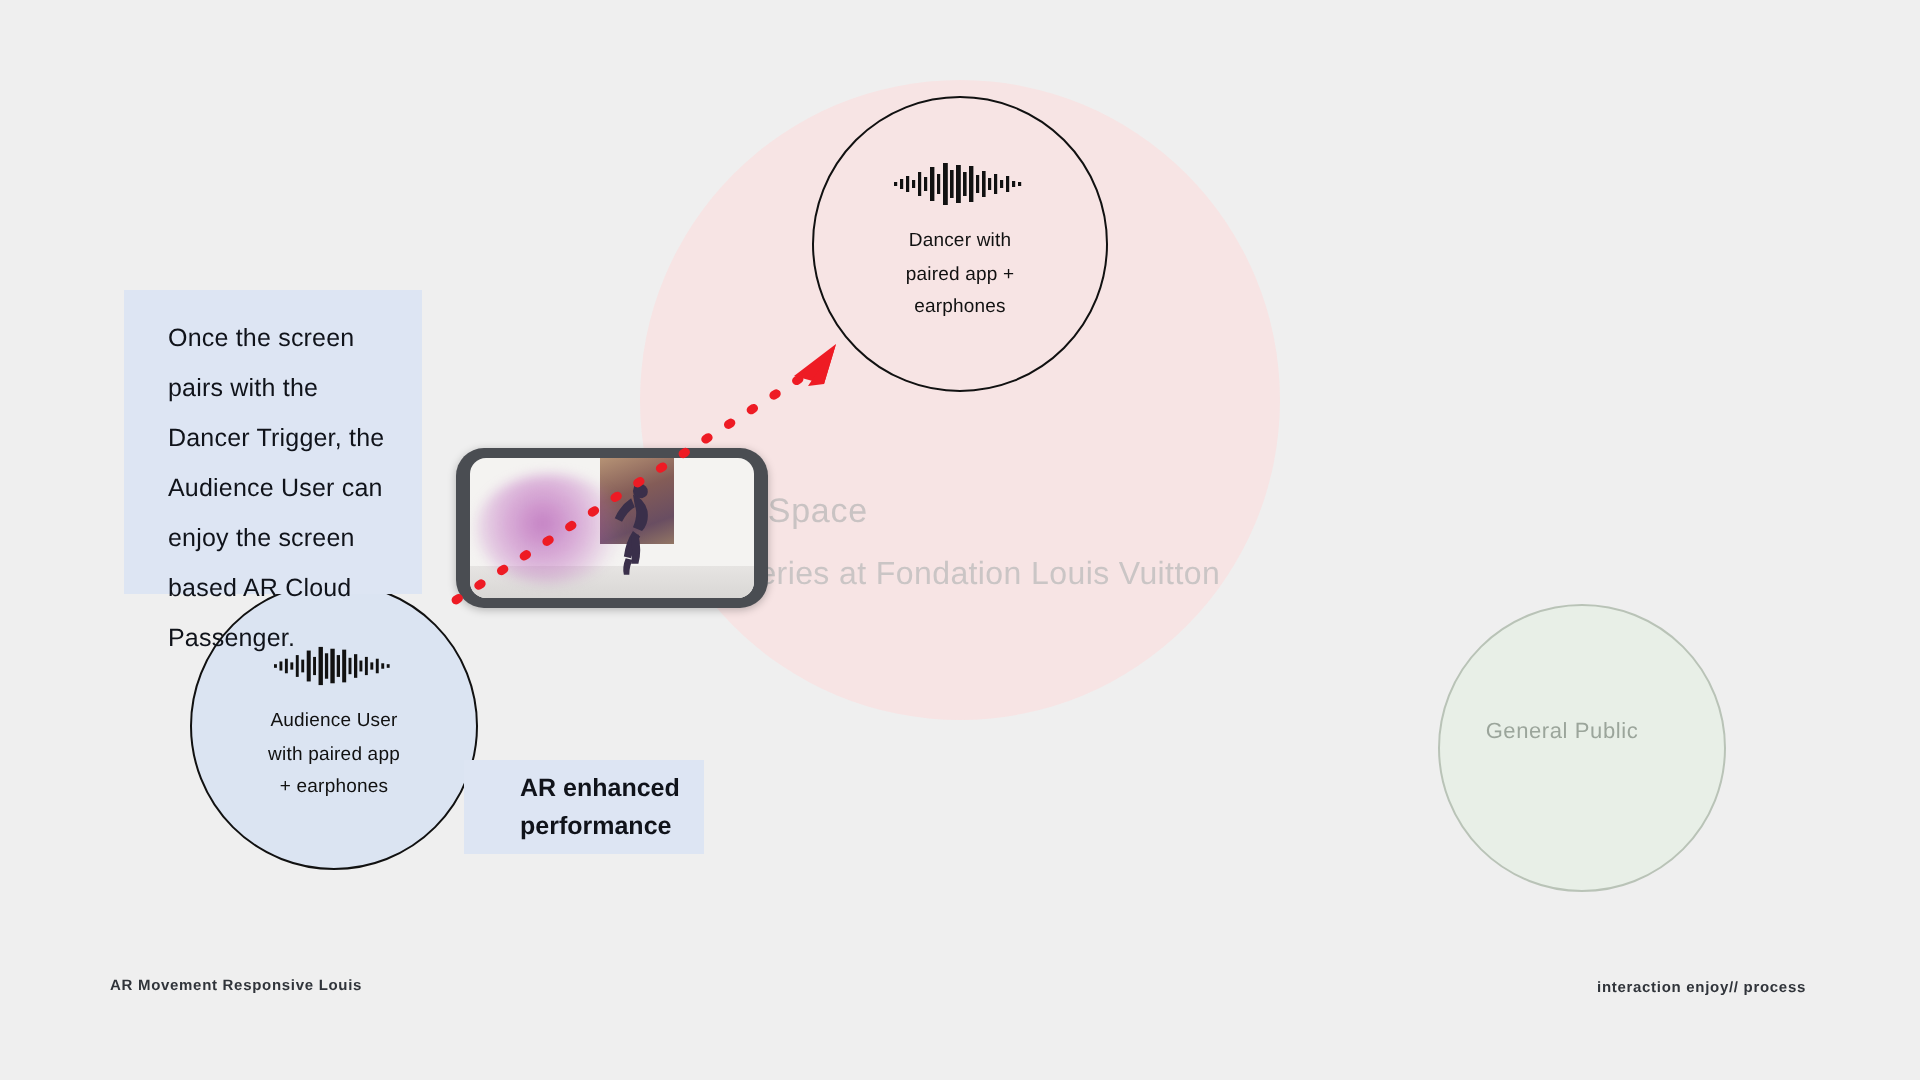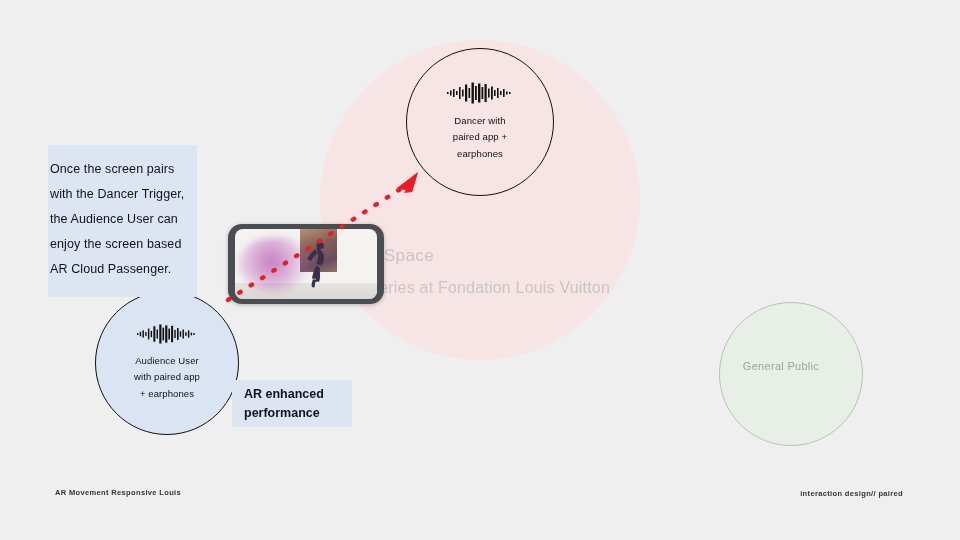--- a/index.html
+++ b/index.html
@@ -111,26 +111,26 @@
     display: block;
   }
 
   
   .callout {
     position: absolute;
     box-sizing: border-box;
     color: #10131a;
   }
   .callout-left {
-    left: 48px;
+    left: 62px;
     top: 145px;
     width: 149px;
     height: 152px;
     background: #dde5f3;
-    padding: 12px 10px 0 2px;
+    padding: 12px 10px 0 22px;
     font-size: 12.5px;
     line-height: 2.0;
     letter-spacing: 0.1px;
   }
   .callout-dancer-time {
     left: 568px;
     top: 52px;
     width: 224px;
     height: 32px;
     background: #f6e6e6;
@@ -143,21 +143,21 @@
   }
   .callout-ar {
     left: 232px;
     top: 380px;
     width: 120px;
     height: 47px;
     background: #dde5f3;
     display: flex;
     flex-direction: column;
     justify-content: center;
-    padding-left: 12px;
+    padding-left: 28px;
     font-size: 12.5px;
     font-weight: 600;
     line-height: 1.45;
   }
 
   
   .phone {
     position: absolute;
     left: 228px;
     top: 224px;
@@ -344,15 +344,15 @@
     <polygon points="418,172 404,193 412,192" fill="#ee1b24"></polygon>
   </svg>
 
   <div class="callout callout-left">Once the screen pairs with the Dancer Trigger, the Audience User can enjoy the screen based AR Cloud Passenger.</div>
   <div class="callout callout-ar">
     <div>AR enhanced</div>
     <div>performance</div>
   </div>
 
   <div class="footer-left">AR Movement Responsive Louis</div>
-  <div class="footer-right">interaction design// paired</div>
+  <div class="footer-right">interaction enjoy// process</div>
 
 </div>
 
 </body></html>

